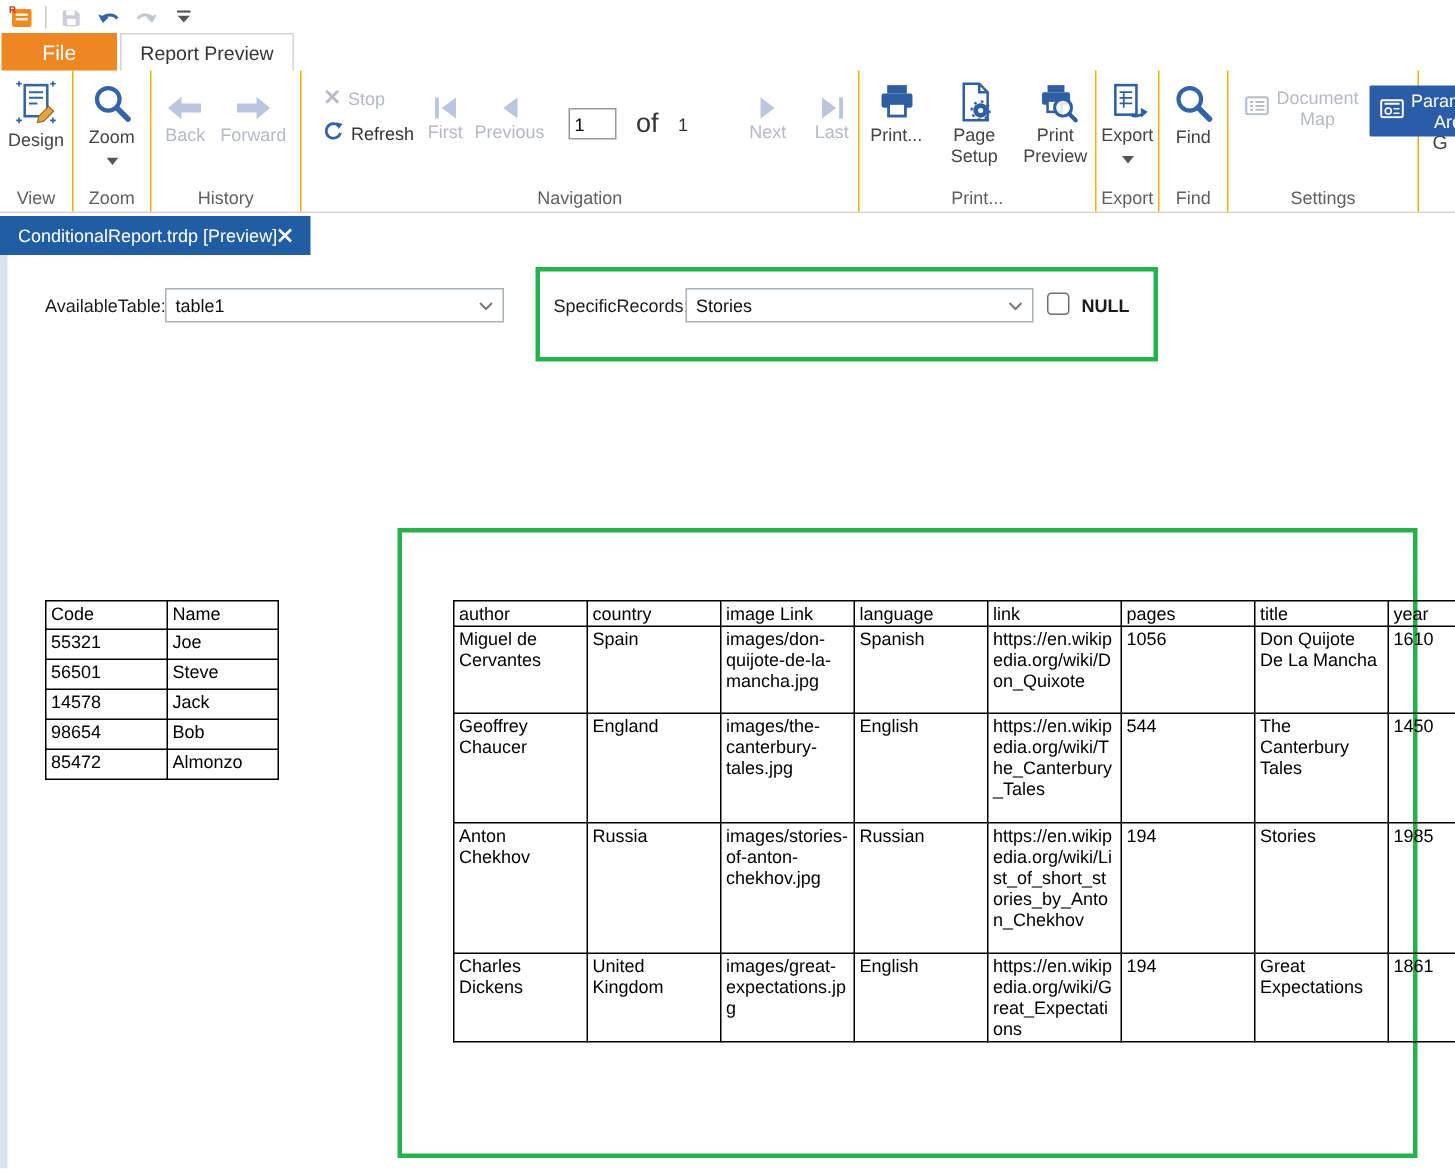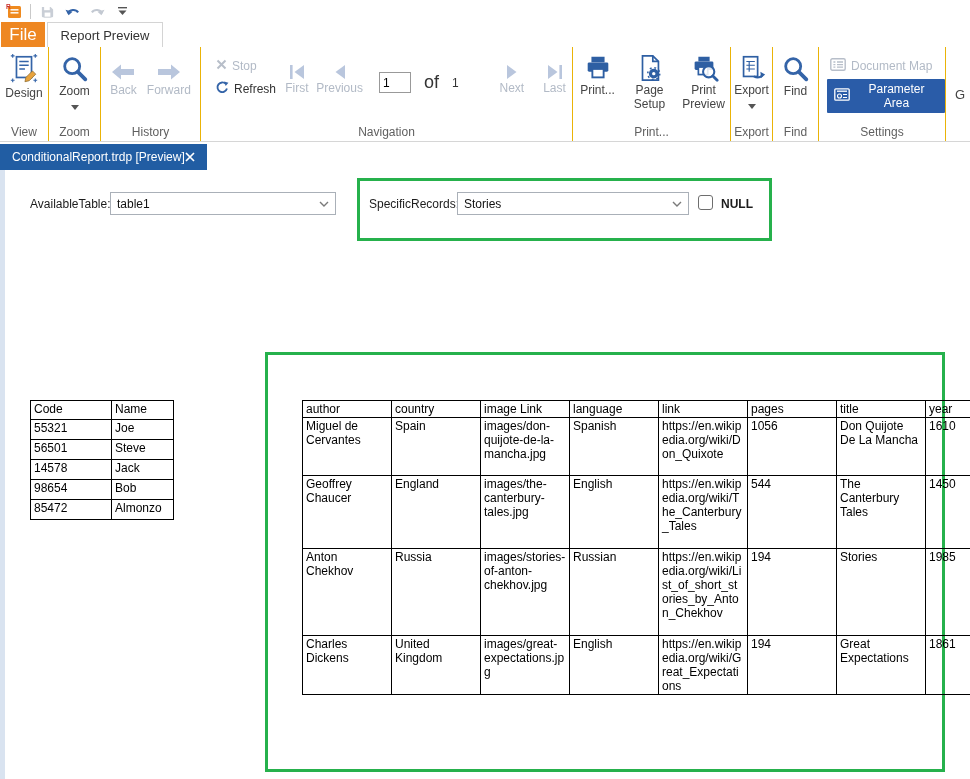--- a/index.html
+++ b/index.html
@@ -11,23 +11,23 @@
     overflow: hidden;
     color: #3b3b3b;
   }
   
   .qat { height: 22px; display: flex; align-items: center; gap: 7px; padding-left: 5px; }
   .qat .sep { width: 1px; height: 15px; background: #c9c9c9; }
   .qicon { display: inline-flex; align-items: center; justify-content: center; width: 18px; height: 18px; }
   
   .tabrow { height: 25px; display: flex; align-items: flex-end; }
   .file-tab {
-    width: 44px; height: 25px; background: #ee8722; color: #fff;
+    width: 77px; height: 25px; background: #ee8722; color: #fff;
     display: flex; align-items: center; justify-content: center;
-    font-size: 17px; margin-left: 1px; cursor: default;
+    font-size: 14px; margin-left: 1px; cursor: default;
   }
   .rp-tab {
     width: 116px; height: 25px; background: #fff; color: #333;
     border: 1px solid #d4d4d4; border-bottom: none;
     display: flex; align-items: center; justify-content: center;
     font-size: 13px; margin-left: 2px; cursor: default;
   }
   
   .ribbon { height: 95px; display: flex; border-bottom: 1px solid #d6d6d6; background: #fff; }
   .rgroup { position: relative; border-right: 1px solid #eab308; flex: none; }
@@ -74,21 +74,21 @@
     border-radius: 3px; background: #fff;
   }
   .greenbox { position: absolute; border: 3px solid #26b14c; }
   
   table { border-collapse: collapse; table-layout: fixed; font-size: 12px; color: #000; }
   th, td {
     border: 1px solid #000; text-align: left; vertical-align: top;
     font-weight: normal; padding: 1px 3px; line-height: 14px;
     overflow-wrap: anywhere; word-break: break-word;
   }
-  .codes-table { position: absolute; left: 30px; top: 230px; width: 144px; }
+  .codes-table { position: absolute; left: 30px; top: 230px; width: 156px; }
   .codes-table th:first-child, .codes-table td:first-child { width: 81px; }
   .codes-table tr { height: 20px; }
   .codes-table thead tr { height: 19px; }
   .books-table { position: absolute; left: 302px; top: 230px; width: 616px; }
   .books-table th { width: 89px; }
   .books-table thead tr { height: 17px; }
   .books-table tbody tr:nth-child(1) { height: 58px; }
   .books-table tbody tr:nth-child(2) { height: 73px; }
   .books-table tbody tr:nth-child(3) { height: 87px; }
   .books-table tbody tr:nth-child(4) { height: 58px; }
@@ -339,21 +339,21 @@
             <line x1="19" y1="19" x2="27" y2="27" stroke="#3464a8" stroke-width="4" stroke-linecap="round"></line>
           </svg>
         </span>
         <span>Find</span>
       </button>
     </div>
     <div class="rgroup-label">Find</div>
   </div>
 
   <div class="rgroup" style="width:127px">
-    <div class="rbody" style="flex-direction:column; align-items:flex-start; gap:4px; padding:10px 0 0 8px">
+    <div class="rbody" style="flex-direction:row; align-items:flex-start; gap:4px; padding:10px 0 0 8px">
       <button class="smallbtn dis">
         <span>
           <svg width="16" height="13" viewBox="0 0 16 13">
             <rect x="0.8" y="0.8" width="14.4" height="11.4" rx="1.5" fill="none" stroke="#b7bec9" stroke-width="1.4"></rect>
             <path d="M3.4 4h2 M7 4h6 M3.4 6.6h2 M7 6.6h6 M3.4 9.2h2 M7 9.2h6" stroke="#b7bec9" stroke-width="1.3"></path>
           </svg>
         </span>
         <span>Document Map</span>
       </button>
       <button class="smallbtn selbtn">

